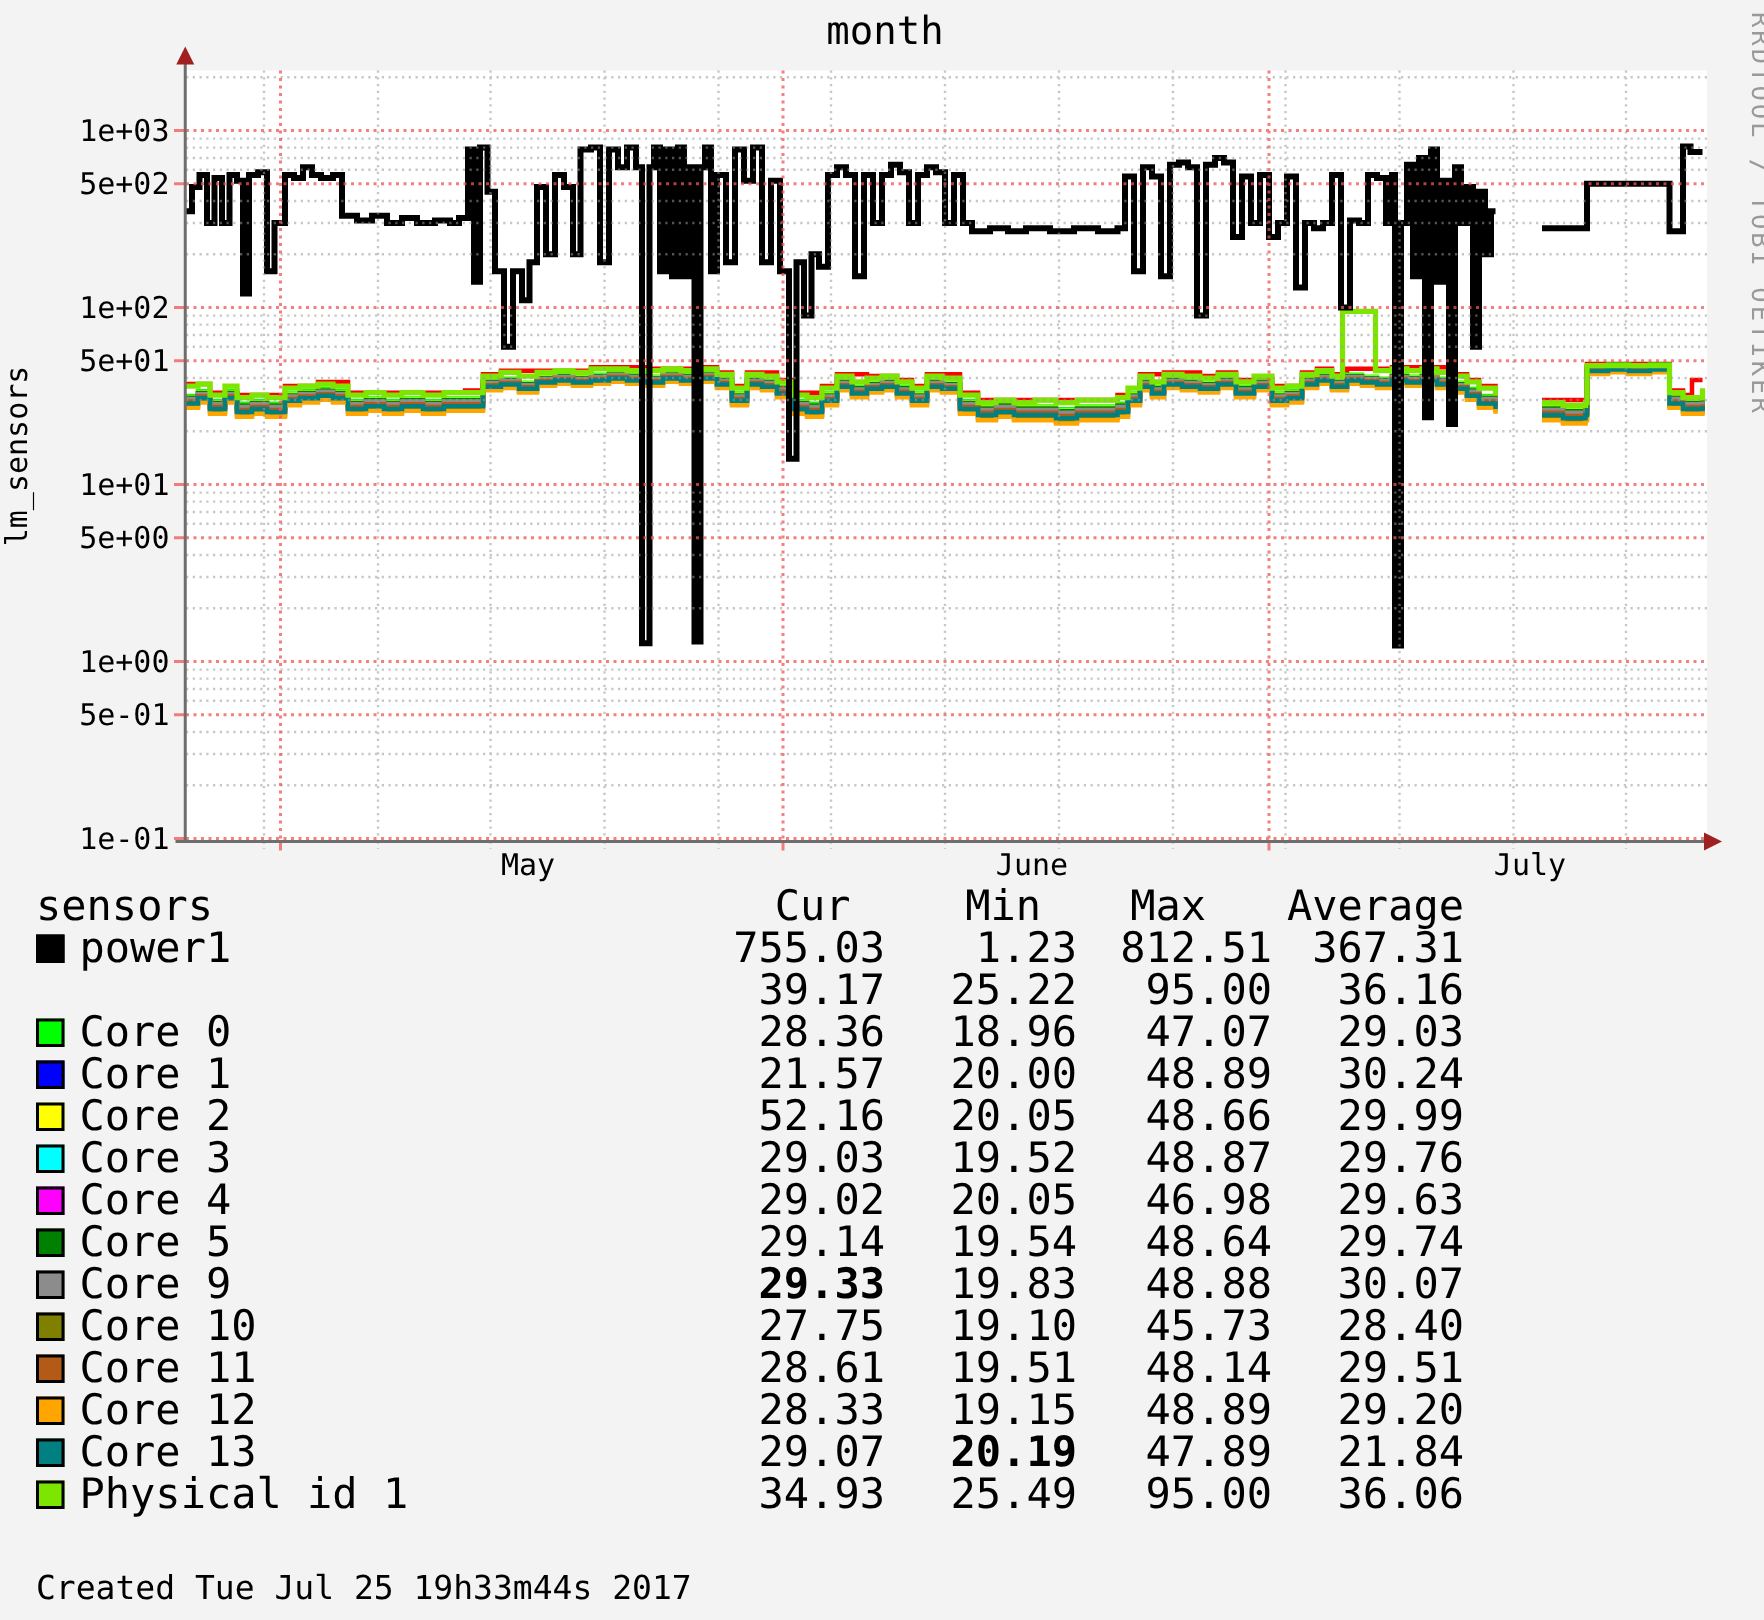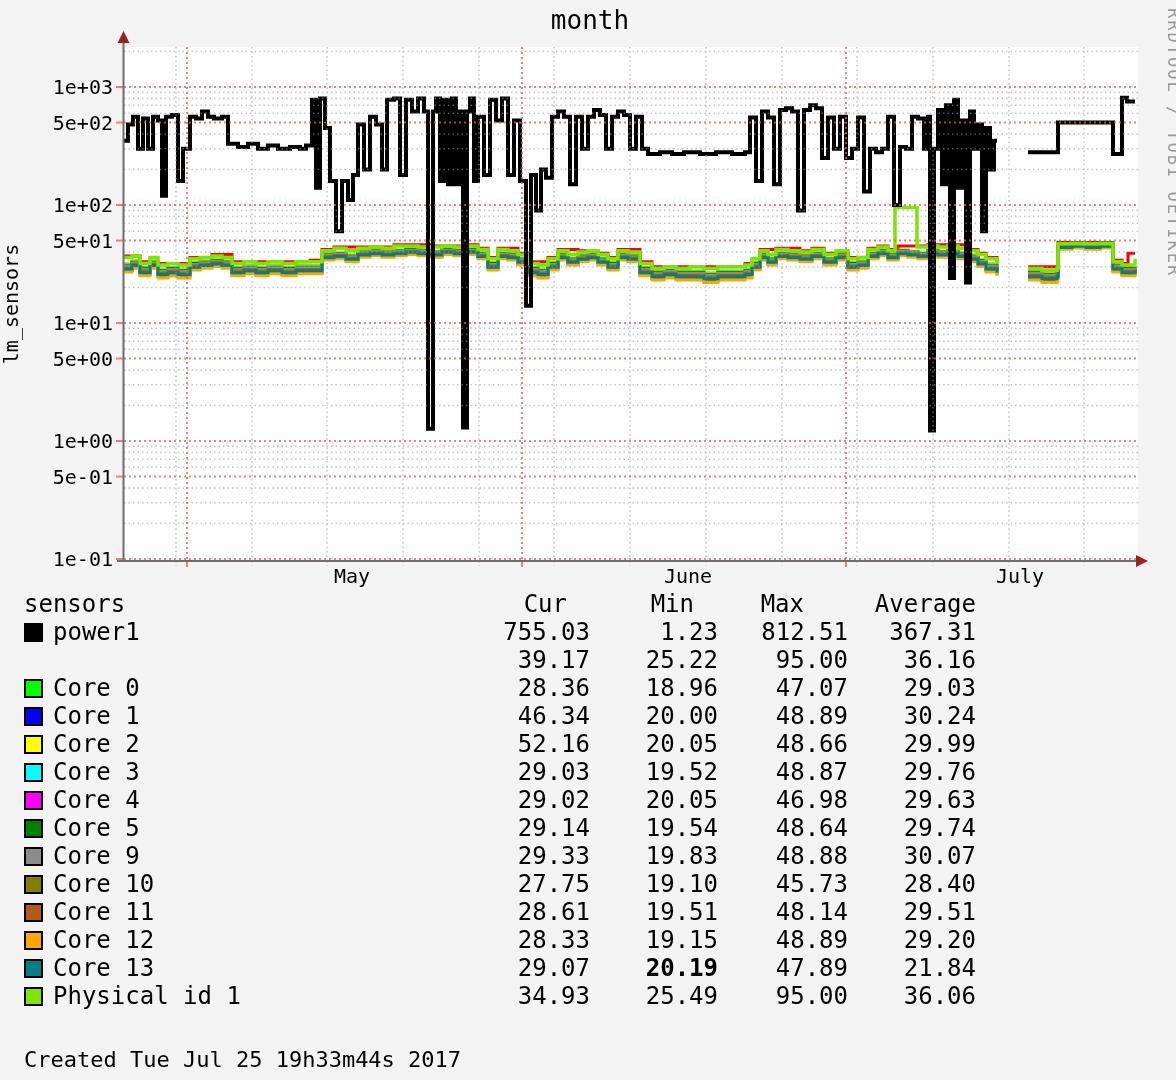--- a/index.html
+++ b/index.html
@@ -5,21 +5,21 @@
   html,body{margin:0;padding:0;}
   body{
     width:1176px;height:1080px;position:relative;overflow:hidden;
     background:#f3f3f3;color:#000;
     font-family:"DejaVu Sans Mono","Liberation Mono",monospace;
   }
   #chart-wrap{position:absolute;left:0;top:0;width:1176px;height:588px;}
   svg text{font-family:"DejaVu Sans Mono","Liberation Mono",monospace;}
   #legend{
     position:absolute;left:0;top:590px;width:1176px;
-    font-size:24px;line-height:28px;
+    font-size:28px;line-height:28px;
   }
   .lhead{position:relative;height:28px;}
   .lhead-title{position:absolute;left:24px;top:0;}
   .lcol{position:absolute;top:0;width:150px;text-align:right;}
   .lrow{position:relative;height:28px;}
   .lname{position:absolute;left:24px;top:0;height:28px;display:flex;align-items:center;}
   .swatch{
     width:15px;height:15px;border:2px solid #000;box-sizing:content-box;
     display:inline-block;margin-right:10px;flex:0 0 auto;
   }
@@ -208,21 +208,21 @@
         <span class="lval" style="left: 450px;">28.36</span>
         <span class="lval" style="left: 578px;">18.96</span>
         <span class="lval" style="left: 708px;">47.07</span>
         <span class="lval" style="left: 836px;">29.03</span>
       </div>
       <div class="lrow">
         <span class="lname">
           <span class="swatch" style="background: rgb(0, 0, 255);"></span>
           <span>Core 1</span>
         </span>
-        <span class="lval" style="left: 450px;">46.34</span>
+        <span class="lval" style="left: 450px;">21.57</span>
         <span class="lval" style="left: 578px;">20.00</span>
         <span class="lval" style="left: 708px;">48.89</span>
         <span class="lval" style="left: 836px;">30.24</span>
       </div>
       <div class="lrow">
         <span class="lname">
           <span class="swatch" style="background: rgb(255, 255, 0);"></span>
           <span>Core 2</span>
         </span>
         <span class="lval" style="left: 450px;">52.16</span>
@@ -258,21 +258,21 @@
         <span class="lval" style="left: 450px;">29.14</span>
         <span class="lval" style="left: 578px;">19.54</span>
         <span class="lval" style="left: 708px;">48.64</span>
         <span class="lval" style="left: 836px;">29.74</span>
       </div>
       <div class="lrow">
         <span class="lname">
           <span class="swatch" style="background: rgb(140, 140, 140);"></span>
           <span>Core 9</span>
         </span>
-        <span class="lval" style="left: 450px;">29.33</span>
+        <span class="lval" style="left: 450px; font-weight: bold;">29.33</span>
         <span class="lval" style="left: 578px;">19.83</span>
         <span class="lval" style="left: 708px;">48.88</span>
         <span class="lval" style="left: 836px;">30.07</span>
       </div>
       <div class="lrow">
         <span class="lname">
           <span class="swatch" style="background: rgb(128, 128, 0);"></span>
           <span>Core 10</span>
         </span>
         <span class="lval" style="left: 450px;">27.75</span>

